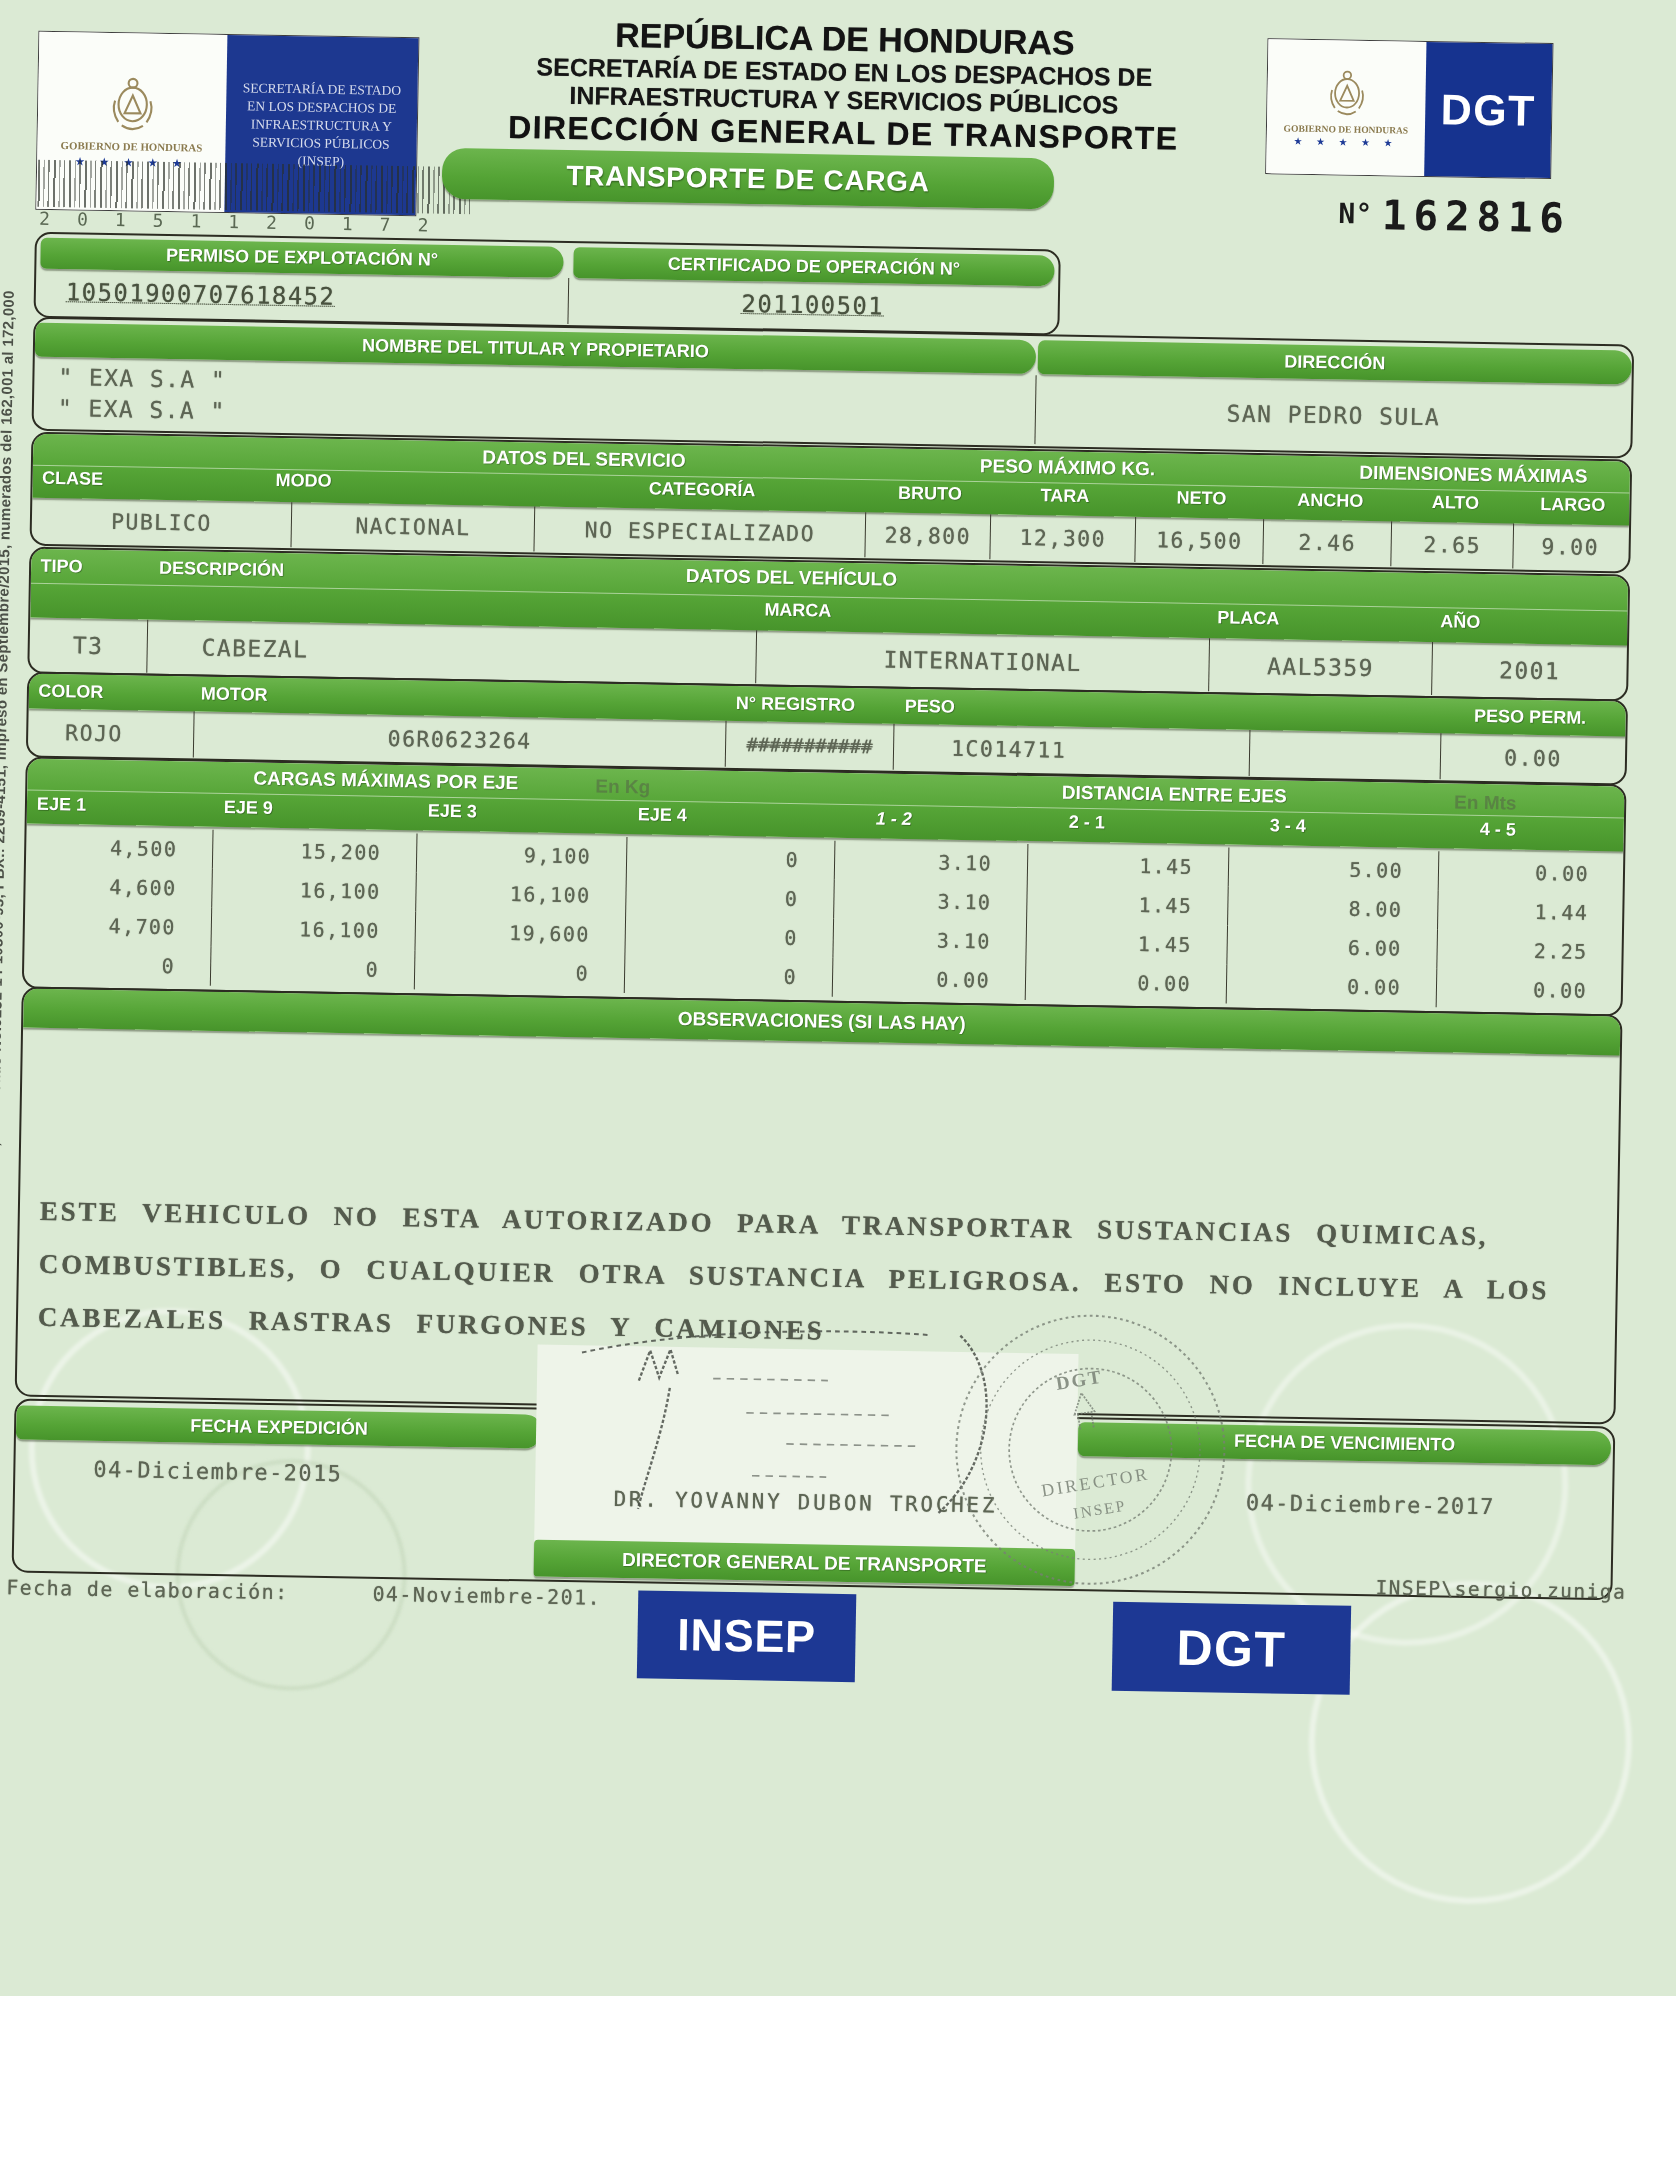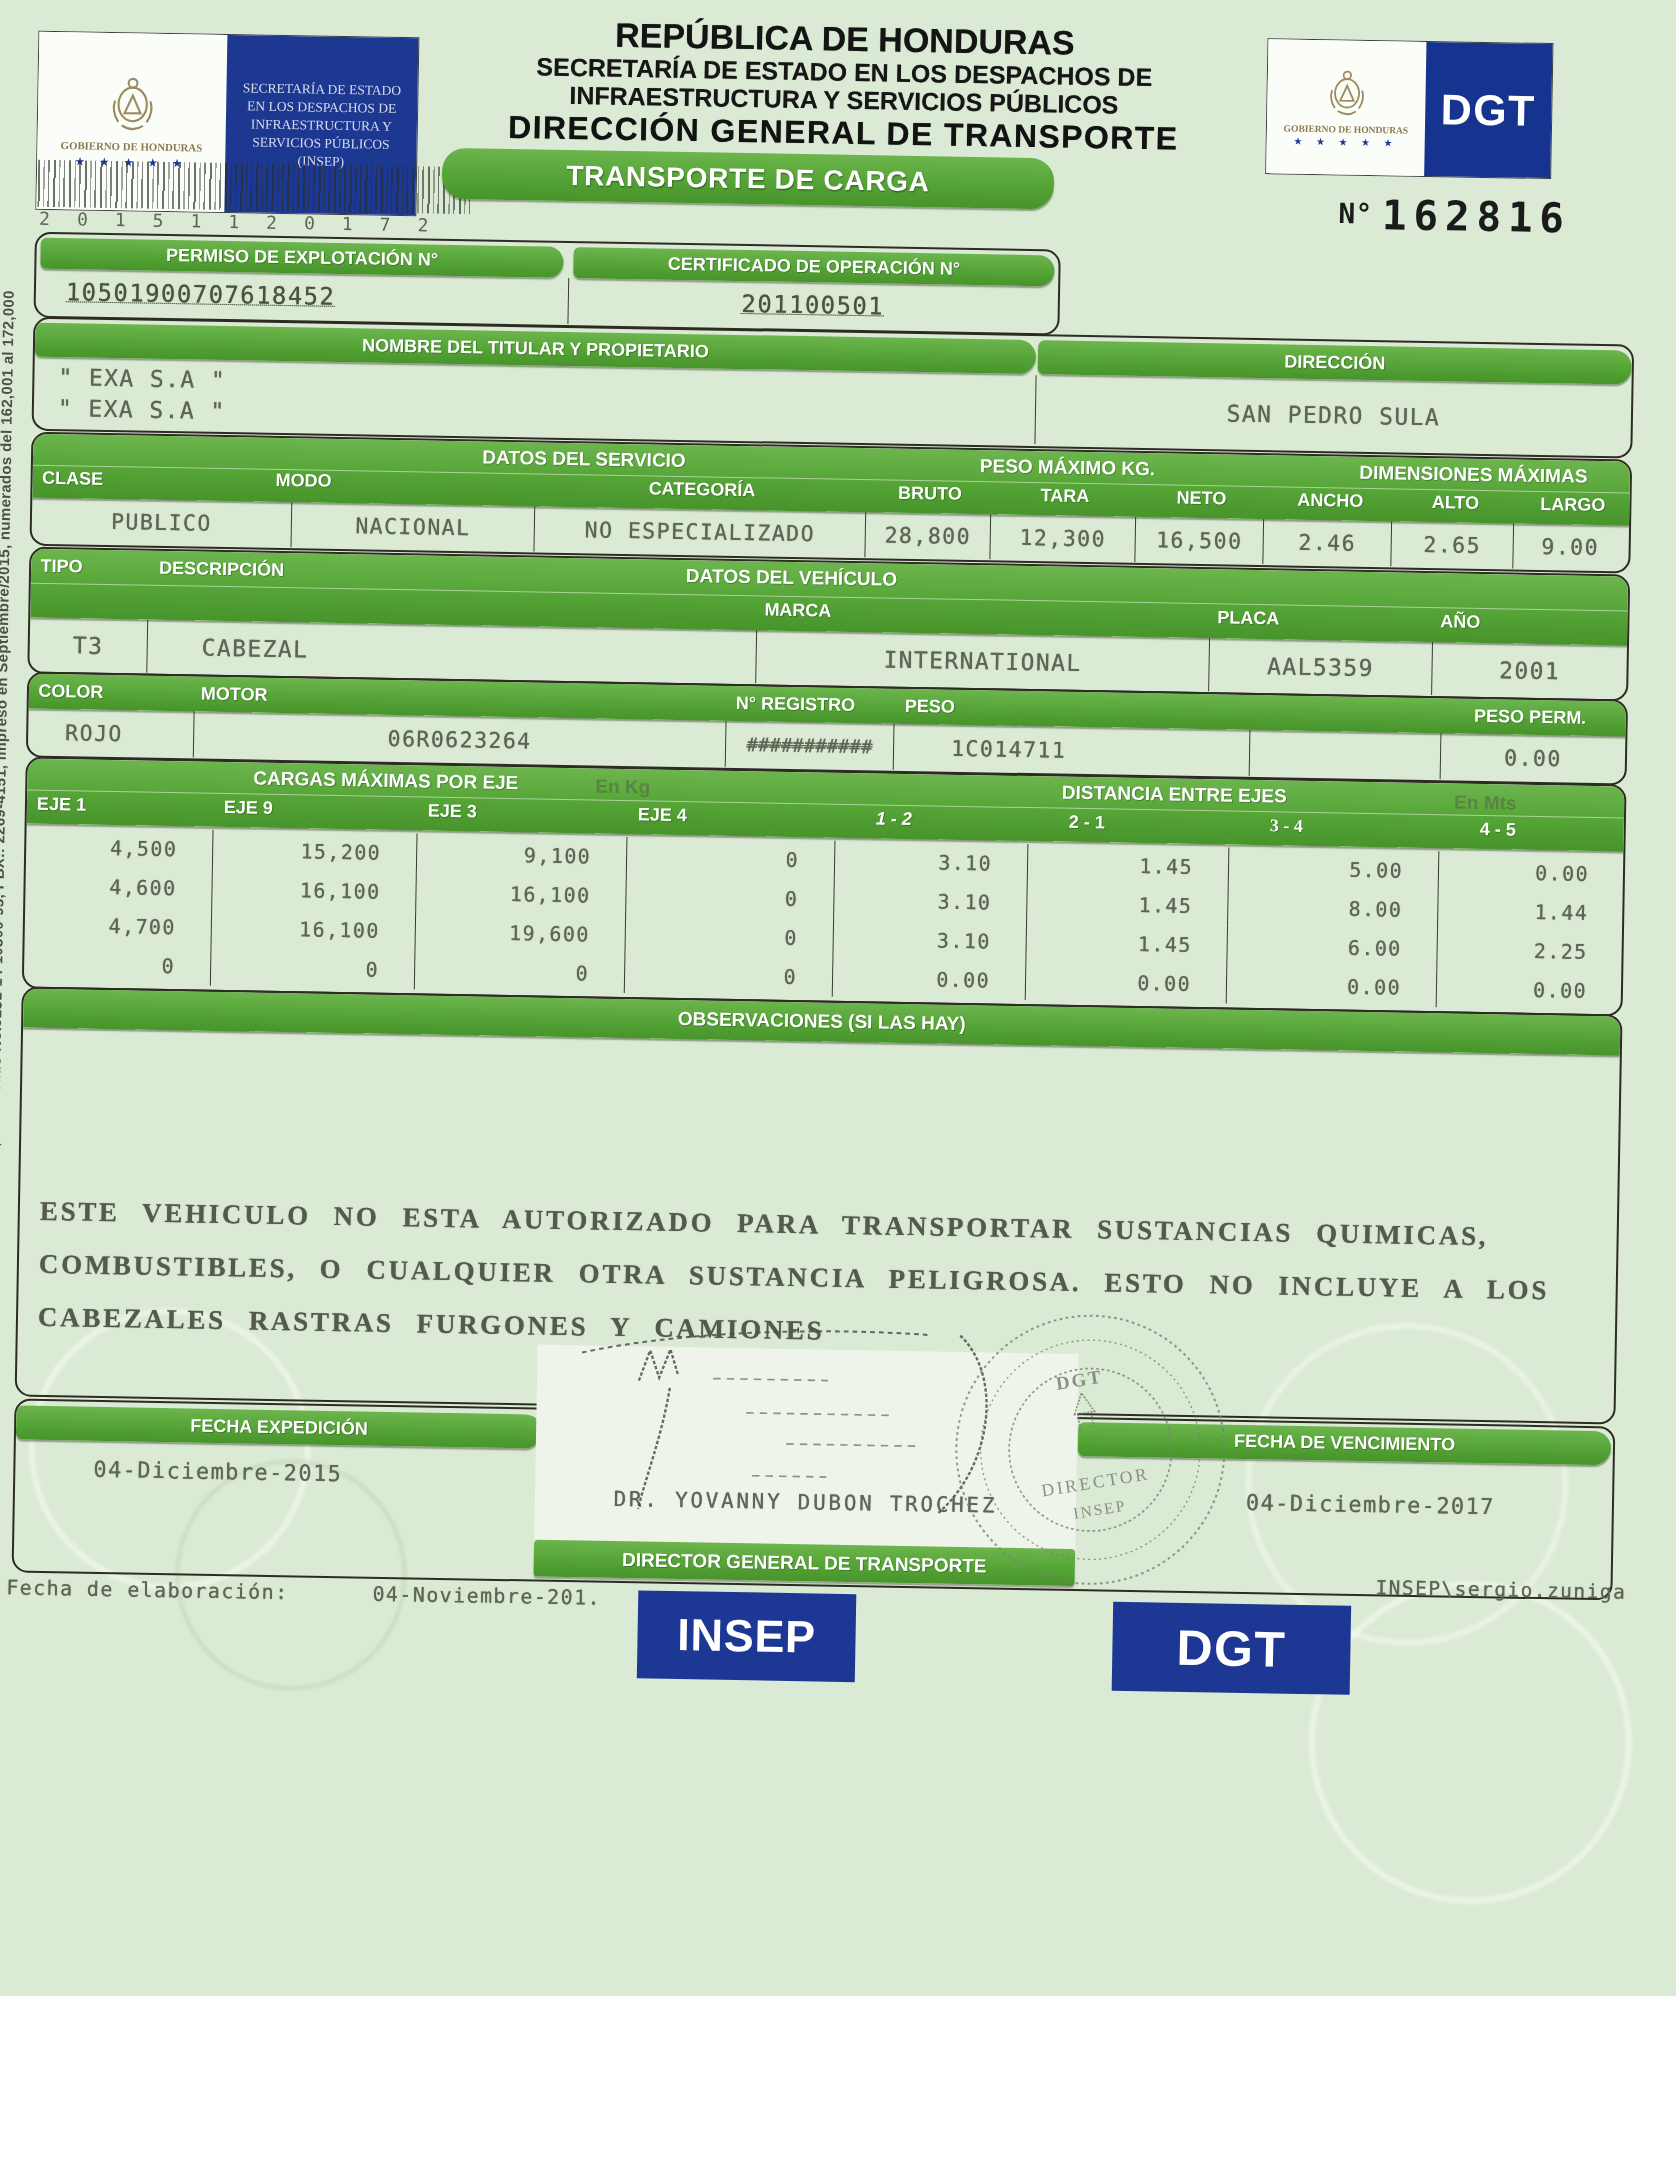--- a/index.html
+++ b/index.html
@@ -289,21 +289,21 @@
         <span class="bl blA abs" style="left:169px;top:5.4px;width:379px;text-align:center;">CARGAS MÁXIMAS POR EJE</span>
         <span class="unit abs" style="left:568px;top:6.8px;">En Kg</span>
         <span class="bl blA abs" style="left:809px;top:5.4px;width:676px;text-align:center;">DISTANCIA ENTRE EJES</span>
         <span class="unit abs" style="left:1427px;top:8px;">En Mts</span>
         <span class="bl abs" style="left:10px;top:35px;">EJE 1</span>
         <span class="bl abs" style="left:197px;top:35px;">EJE 9</span>
         <span class="bl abs" style="left:401px;top:35px;">EJE 3</span>
         <span class="bl abs" style="left:611px;top:35px;">EJE 4</span>
         <span class="bl abs" style="left:849px;top:35px;font-style:italic;">1 - 2</span>
         <span class="bl abs" style="left:1042px;top:35px;">2 - 1</span>
-        <span class="bl abs" style="left:1243px;top:35px;font-family:Liberation Serif, serif;">3 - 4</span>
+        <span class="bl abs" style="left:1243px;top:35px;">3 - 4</span>
         <span class="bl abs" style="left:1453px;top:35px;">4 - 5</span>
       </div>
       <div class="ejegrid abs" style="left:0;top:68px;width:1597px;">
         <div class="ec">4,500</div>
         <div class="ec">15,200</div>
         <div class="ec">9,100</div>
         <div class="ec">0</div>
         <div class="ec">3.10</div>
         <div class="ec">1.45</div>
         <div class="ec">5.00</div>

